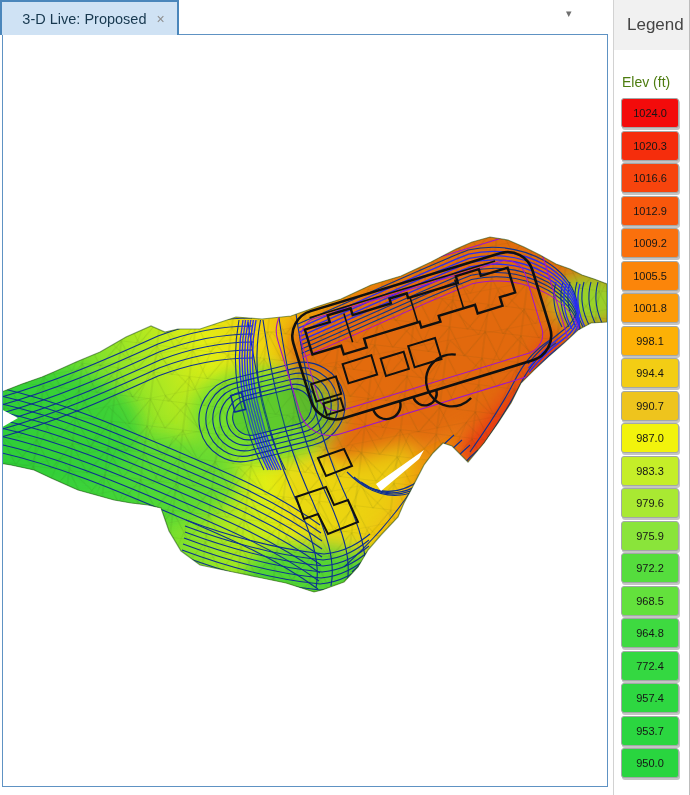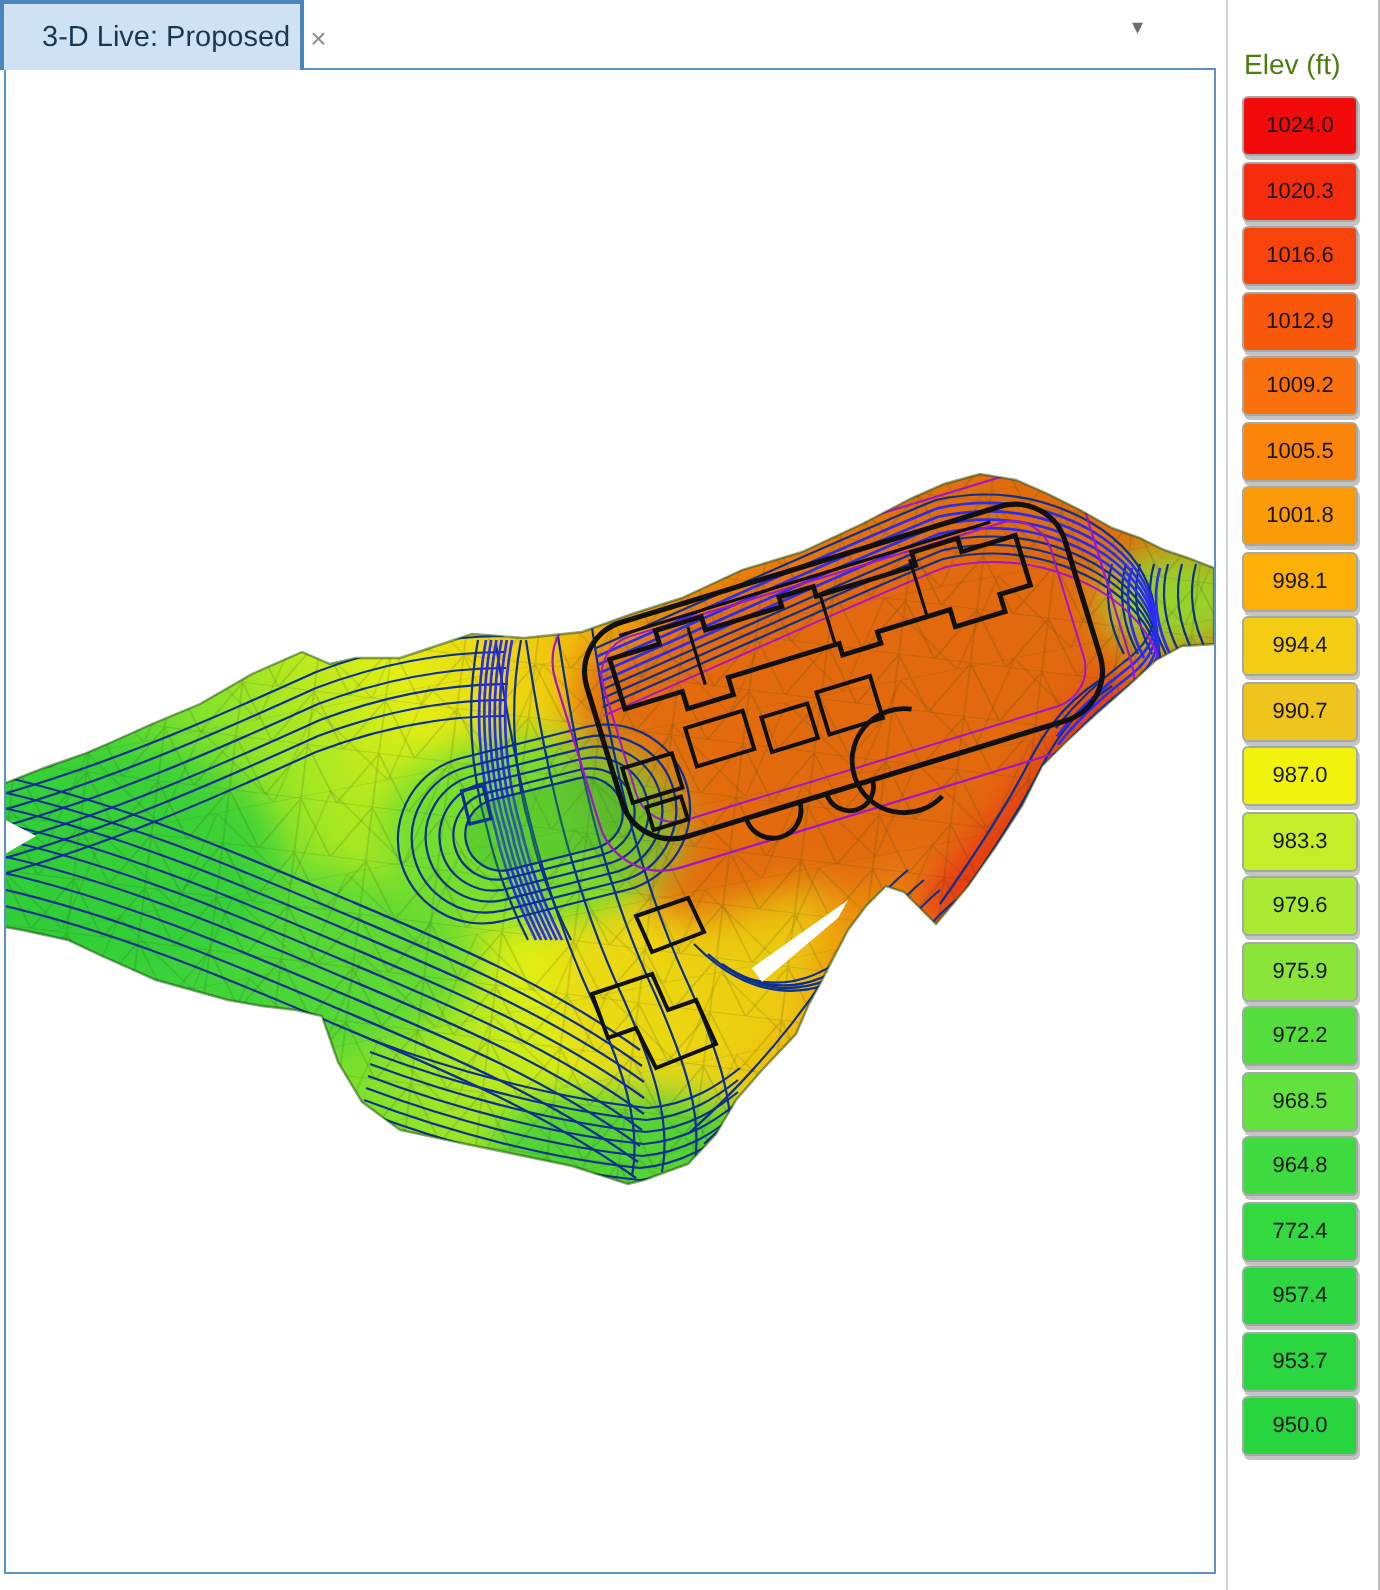--- a/index.html
+++ b/index.html
@@ -3,23 +3,23 @@
 <meta charset="utf-8">
 <style>
   html,body{margin:0;padding:0;}
   body{
     width:690px;height:795px;position:relative;overflow:hidden;
     background:#ffffff;font-family:"Liberation Sans",sans-serif;
   }
   
   .main-area{position:absolute;left:0;top:0;width:610px;height:795px;background:#fff;}
   .tab{
-    position:absolute;left:0;top:0;width:152px;height:35px;box-sizing:border-box;
+    position:absolute;left:0;top:0;width:179px;height:35px;box-sizing:border-box;
     background:#cfe2f4;border:2px solid #4a86bb;border-bottom:none;
-    display:flex;align-items:center;justify-content:space-between;
+    display:flex;align-items:center;justify-content:center;
     padding:0 11px 0 19px;z-index:3;cursor:default;
   }
   .tab-label{font-size:14.5px;color:#17384f;white-space:nowrap;}
   .tab-close{color:#8e8e8e;font-size:14px;line-height:14px;margin-left:10px;cursor:pointer;}
   .dd-arrow{position:absolute;left:566px;top:7px;color:#6f6f6f;font-size:11px;z-index:2;}
   .panel{
     position:absolute;left:2px;top:34px;width:604px;height:751px;
     border:1px solid #5e92c3;background:#fff;overflow:hidden;
   }
   .panel svg{display:block;}
@@ -231,20 +231,23 @@
                L472,242 L490,237 L508,240 L524,247 L540,255 L556,264 L570,269 L582,275 L594,279 L607,284
                L607,322 L591,323 L578,330 L564,343 L548,357 L534,370 L521,383 L511,403 L498,423 L484,443 L468,462
                L452,446 L443,443 L433,453 L424,465 L411,490 L404,503 L398,517 L381,535 L368,550
                L358,567 L344,582 L322,590 L314,592 L286,583 L262,578 L233,572 L200,565 L181,551 L169,531
                L161,508 L148,505 L131,503 L114,500 L78,490 L51,478 L34,470 L11,465 L-1,463 Z" fill="none" stroke="rgba(20,70,10,0.5)" stroke-width="1.2"></path>
     </svg>
   </div>
 </div>
 
 <div class="legend">
+  <div class="legend-header">
+    <span>Legend</span>
+  </div>
   <div class="elev-label">Elev (ft)</div>
   <div class="swatches">
       <div class="swatch" style="background: rgb(243, 11, 11);">1024.0</div>
       <div class="swatch" style="background: rgb(245, 45, 12);">1020.3</div>
       <div class="swatch" style="background: rgb(247, 68, 13);">1016.6</div>
       <div class="swatch" style="background: rgb(248, 87, 12);">1012.9</div>
       <div class="swatch" style="background: rgb(250, 112, 12);">1009.2</div>
       <div class="swatch" style="background: rgb(251, 133, 10);">1005.5</div>
       <div class="swatch" style="background: rgb(252, 155, 8);">1001.8</div>
       <div class="swatch" style="background: rgb(253, 177, 6);">998.1</div>

